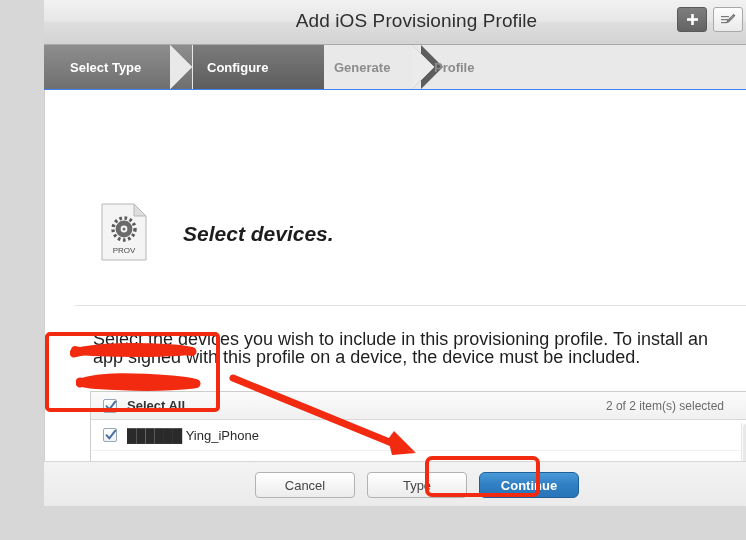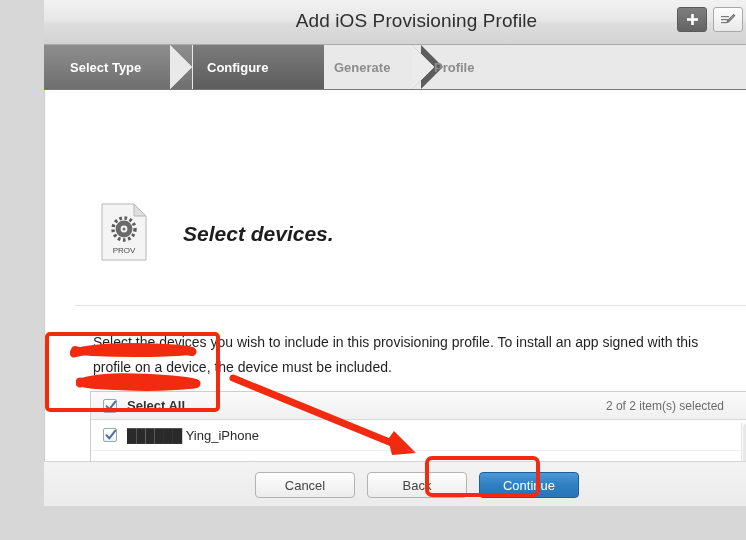--- a/index.html
+++ b/index.html
@@ -150,22 +150,22 @@
     top: 215px;
     height: 1px;
     background: #e2e2e2;
   }
 
   .instructions {
     position: absolute;
     left: 48px;
     top: 240px;
     width: 636px;
-    font-size: 14px;
-    line-height: 25px;
+    font-size: 18px;
+    line-height: 18px;
     color: #1f1f1f;
   }
 
   
   .device-panel {
     position: absolute;
     left: 45px;
     top: 301px;
     width: 665px;
     height: 104px;
@@ -277,21 +277,22 @@
     color: #444;
     display: flex;
     align-items: center;
     justify-content: center;
     box-sizing: border-box;
   }
   .btn.primary {
     background: linear-gradient(to bottom, #4a9ad8 0%, #2f7ec3 50%, #2874b8 100%);
     border-color: #1f5e98;
     color: #ffffff;
-    font-weight: normal;
+    font-weight: bold;
+    border-radius: 6px;
   }
 
   
   .anno-box {
     position: absolute;
     border: 4px solid #f12a10;
     border-radius: 5px;
     pointer-events: none;
     z-index: 40;
   }
@@ -428,21 +429,21 @@
         <div class="scrollbar-track">
           <div class="scrollbar-thumb"></div>
         </div>
       </div>
 
     </div>
 
     <div class="footer">
       <div class="footer-buttons">
         <div class="btn">Cancel</div>
-        <div class="btn">Back</div>
+        <div class="btn">Type</div>
         <div class="btn primary">Continue</div>
       </div>
     </div>
 
   </div>
 
   <svg class="scribble" style="left:70px; top:340px;" width="130" height="22" viewBox="0 0 130 22">
     <path d="M4,13 C30,6 66,7 104,9 C112,9.6 118,10.4 122,11.6" fill="none" stroke="#f12a10" stroke-width="9" stroke-linecap="round"></path>
     <path d="M120,11 C96,13 60,13.6 22,12 C14,11.6 8,11 5,10" fill="none" stroke="#f12a10" stroke-width="8" stroke-linecap="round"></path>
   </svg>

